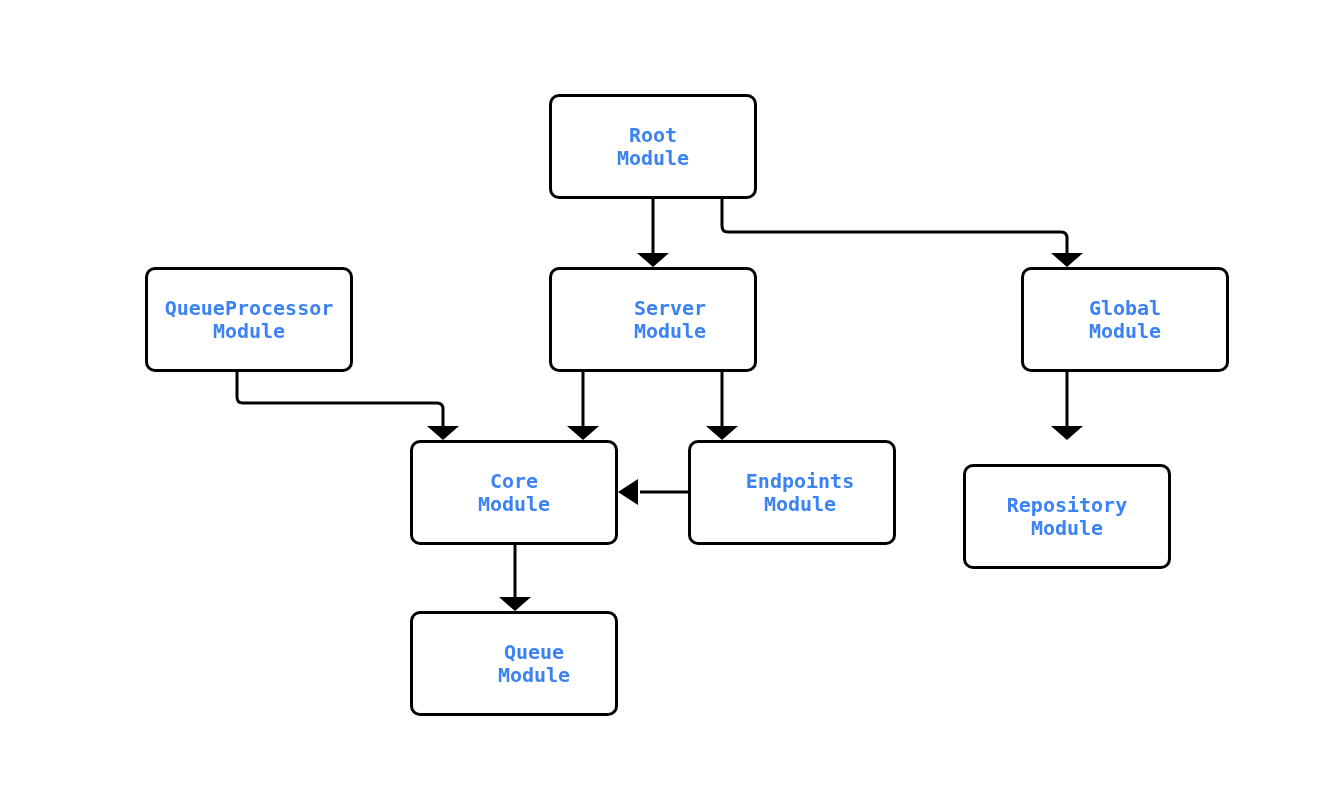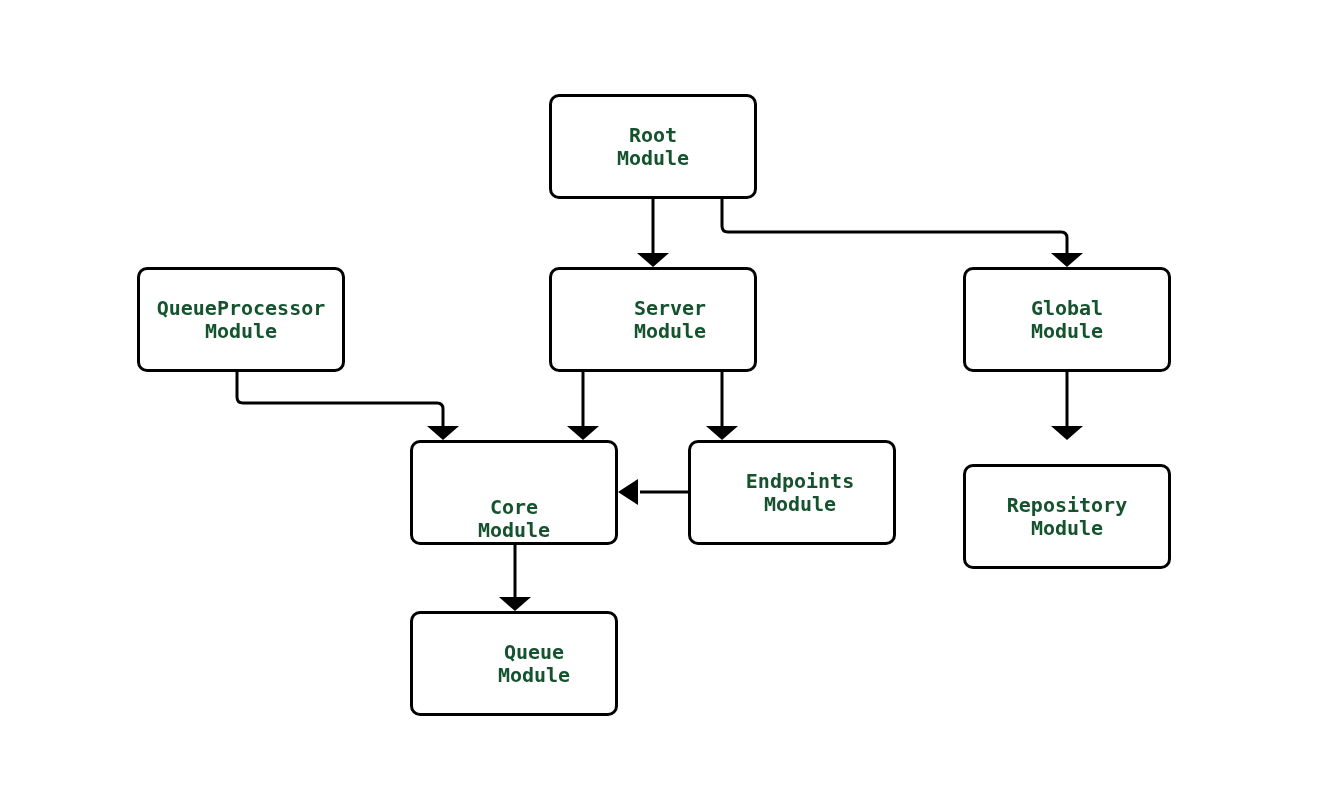--- a/index.html
+++ b/index.html
@@ -43,28 +43,28 @@
     border: 3px solid #000000;
     border-radius: 10px;
     display: flex;
     flex-direction: column;
     align-items: center;
     justify-content: center;
     text-align: center;
     font-weight: bold;
     font-size: 20px;
     line-height: 23px;
-    color: #14532d;
+    color: #3b82f6;
     white-space: nowrap;
   }
   #n-root          { left: 549px;  top: 94px;  }
-  #n-queueprocessor{ left: 137px;  top: 267px; text-align: right; }
+  #n-queueprocessor{ left: 145px;  top: 267px; text-align: right; }
   #n-server        { left: 549px;  top: 267px; padding-left: 34px; }
-  #n-global        { left: 963px;  top: 267px; text-align: center; }
-  #n-core          { left: 410px;  top: 440px; justify-content: flex-end; }
+  #n-global        { left: 1021px;  top: 267px; text-align: center; }
+  #n-core          { left: 410px;  top: 440px; }
   #n-endpoints     { left: 688px;  top: 440px; padding-left: 16px; }
   #n-repository    { left: 963px;  top: 440px; margin-top: 24px; }
   #n-queue         { left: 410px;  top: 611px; padding-left: 40px; }
 </style>
 </head>
 <body>
 
 <div class="canvas">
 
   <svg class="edges" viewBox="0 0 1337 809" xmlns="http://www.w3.org/2000/svg">

